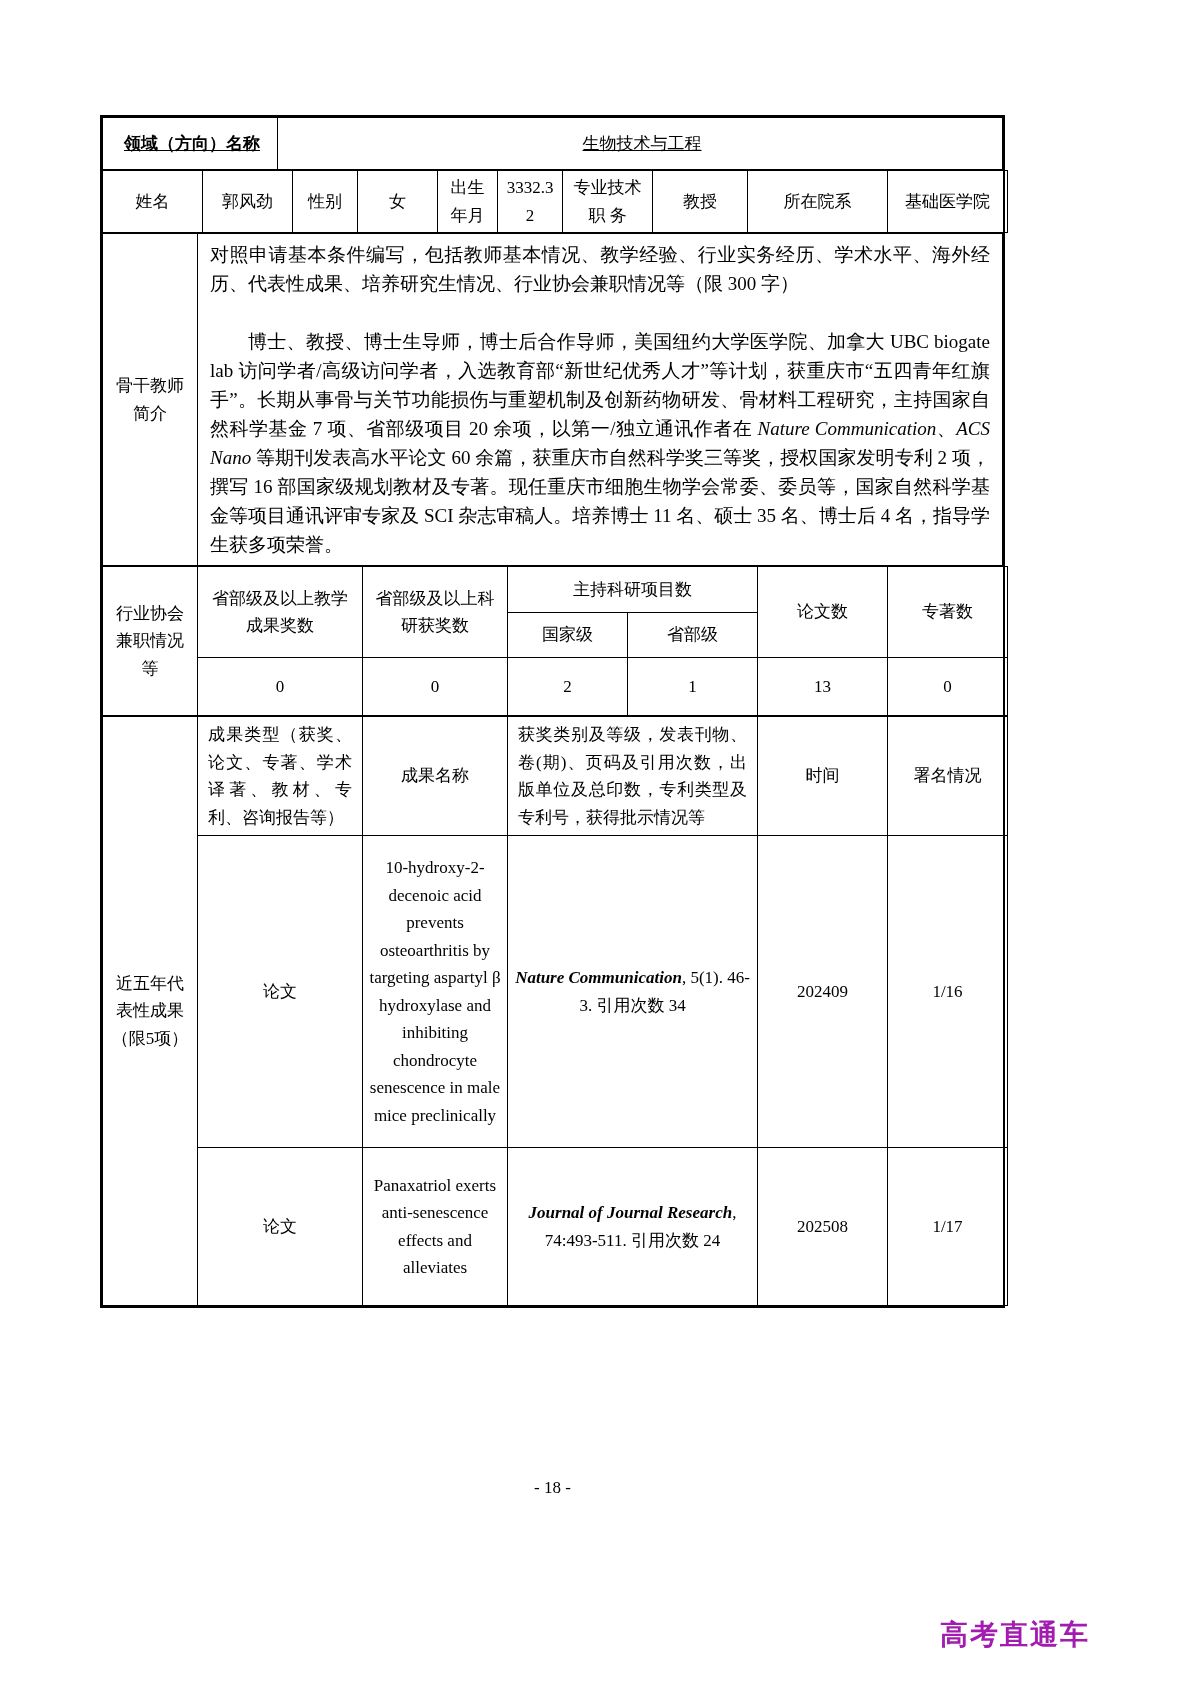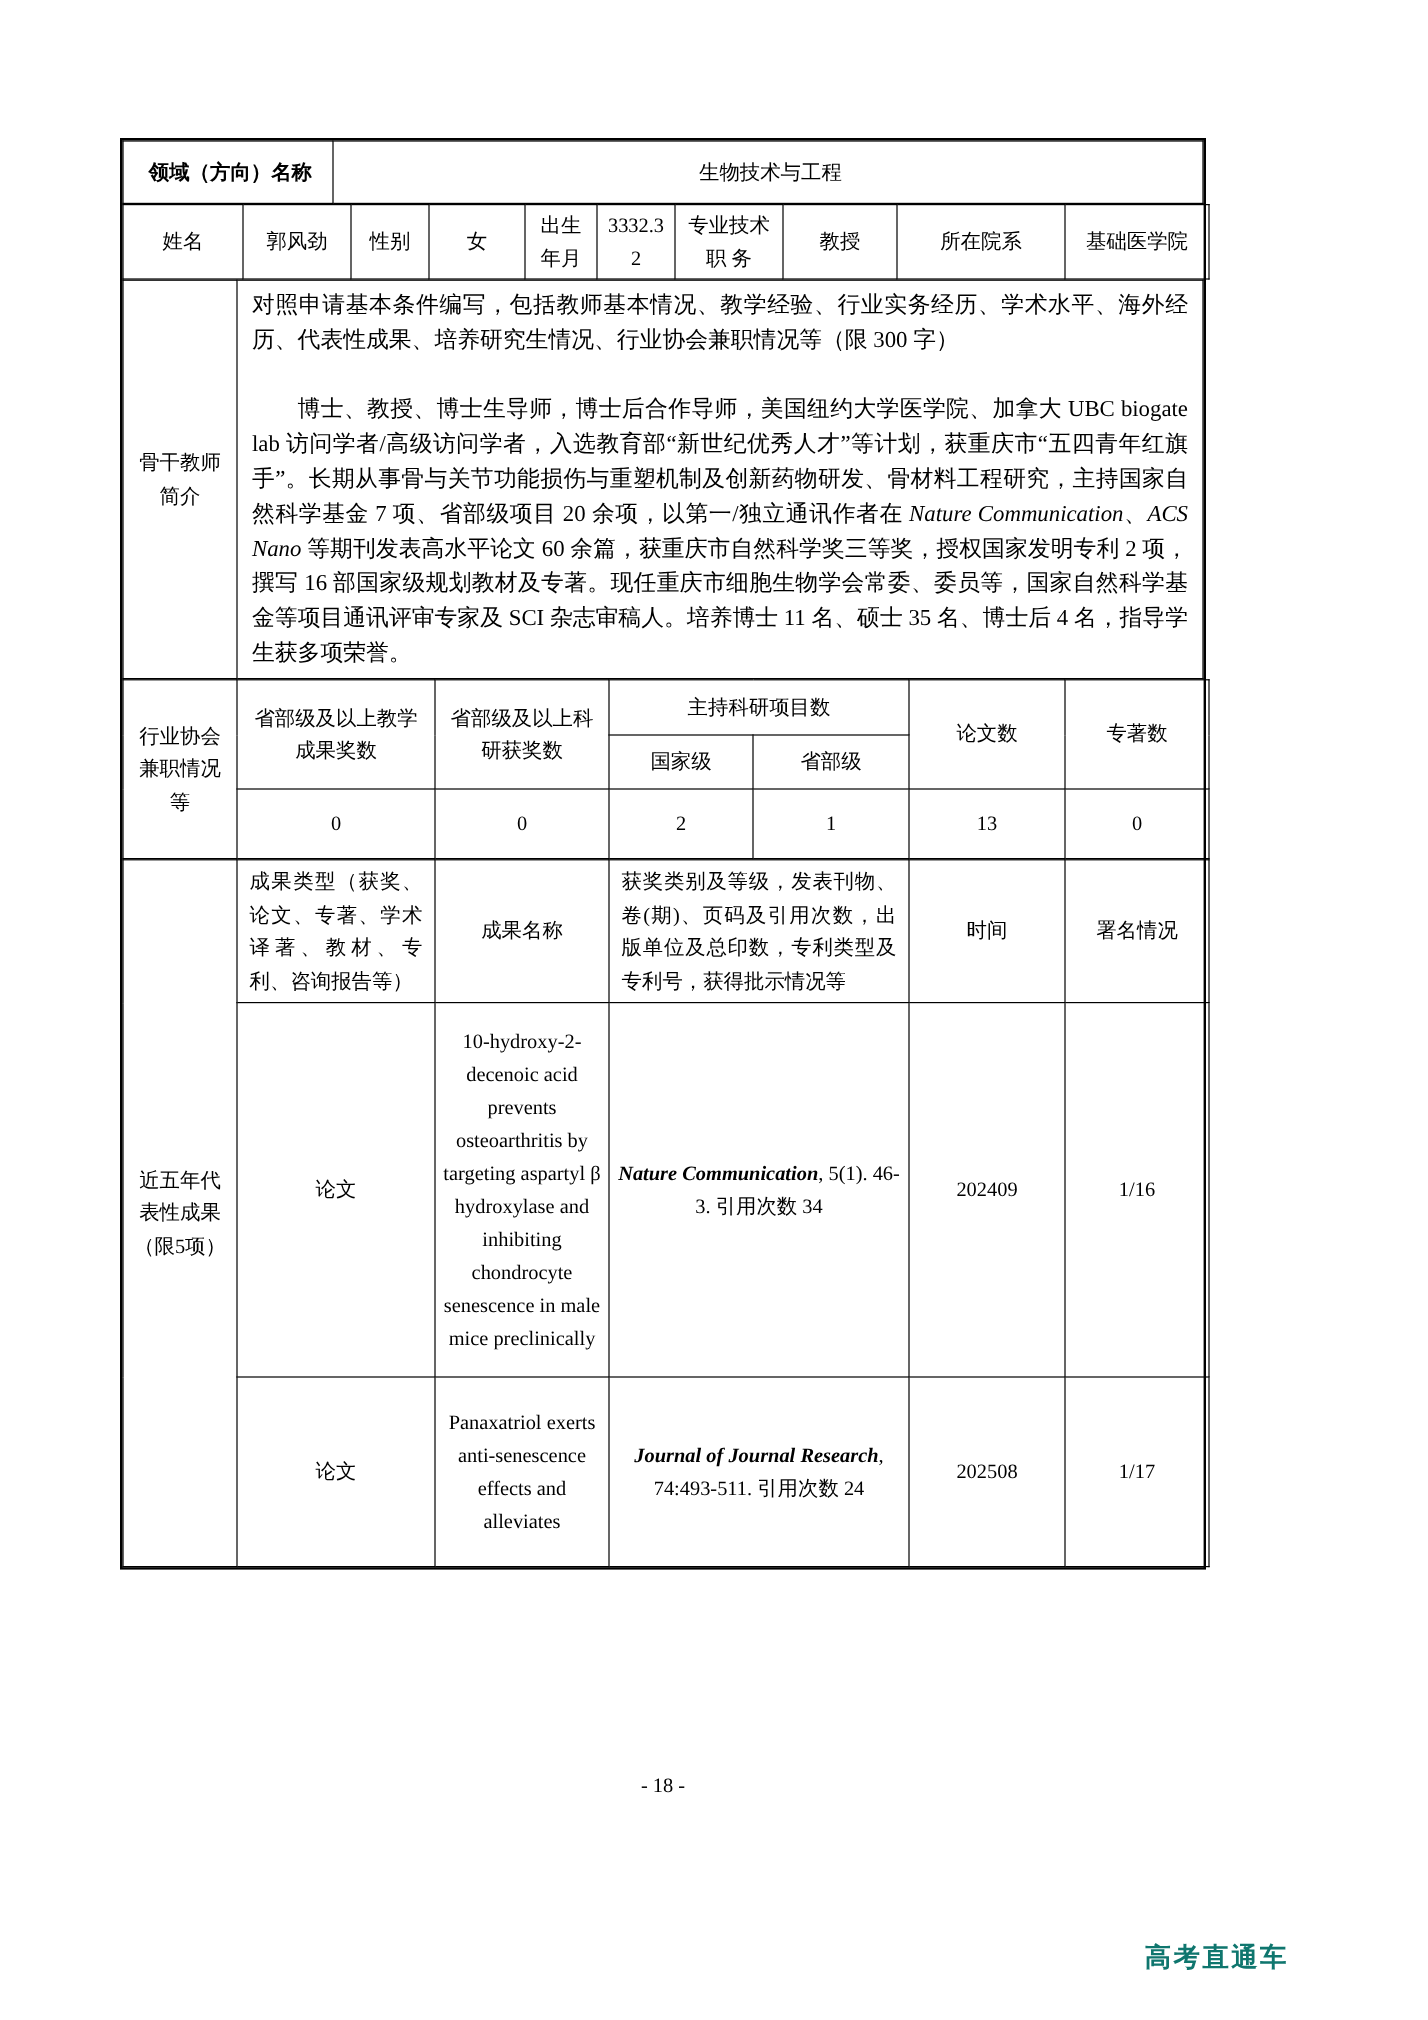--- a/index.html
+++ b/index.html
@@ -15,39 +15,39 @@
   table.t{width:100%;border-collapse:collapse;table-layout:fixed;}
   table.t td{
     border:1px solid #000;font-size:17px;line-height:1.62;
     text-align:center;vertical-align:middle;padding:3px 6px;
     word-break:break-word;overflow-wrap:break-word;box-sizing:border-box;
   }
   .title-cell{
     font-size:20px;font-weight:bold;text-align:left !important;
     padding-left:8px !important;
   }
-  .left{text-align:center;padding-left:10px !important;}
+  .left{text-align:center;padding-left:10px !important;text-decoration:underline;}
   .bold{font-weight:bold;}
   .just{text-align:justify !important;padding:4px 10px !important;}
   .top{vertical-align:top !important;}
   .h52{height:52px;} .h62{height:62px;} .h112{height:112px;}
   .h292{height:292px;} .h46{height:46px;} .h45{height:45px;} .h58{height:58px;}
   .hdr{height:112px;} .r1{height:312px;} .r2{height:158px;}
   .profile-cell{padding:6px 12px !important;}
   .profile-cell p{margin:0;text-align:justify;line-height:29px;font-size:19px;}
   .profile-cell p.body{text-indent:2em;margin-top:29px;}
   .pub-name{line-height:28px;}
   .footer-num{
     position:absolute;left:100px;top:1478px;width:905px;text-align:center;
     font-size:17px;
   }
   .watermark{
-    position:absolute;right:116px;top:1616px;
+    position:absolute;right:100px;top:1616px;
     font-family:"Liberation Sans","DejaVu Sans",sans-serif;
-    font-size:22px;font-weight:bold;color:#0f766e;letter-spacing:2px;
+    font-size:28px;font-weight:bold;color:#a21caf;letter-spacing:2px;
   }
 </style>
 </head>
 <body>
 
 <div class="form-wrap">
 
 
   <table class="t">
     <colgroup>

